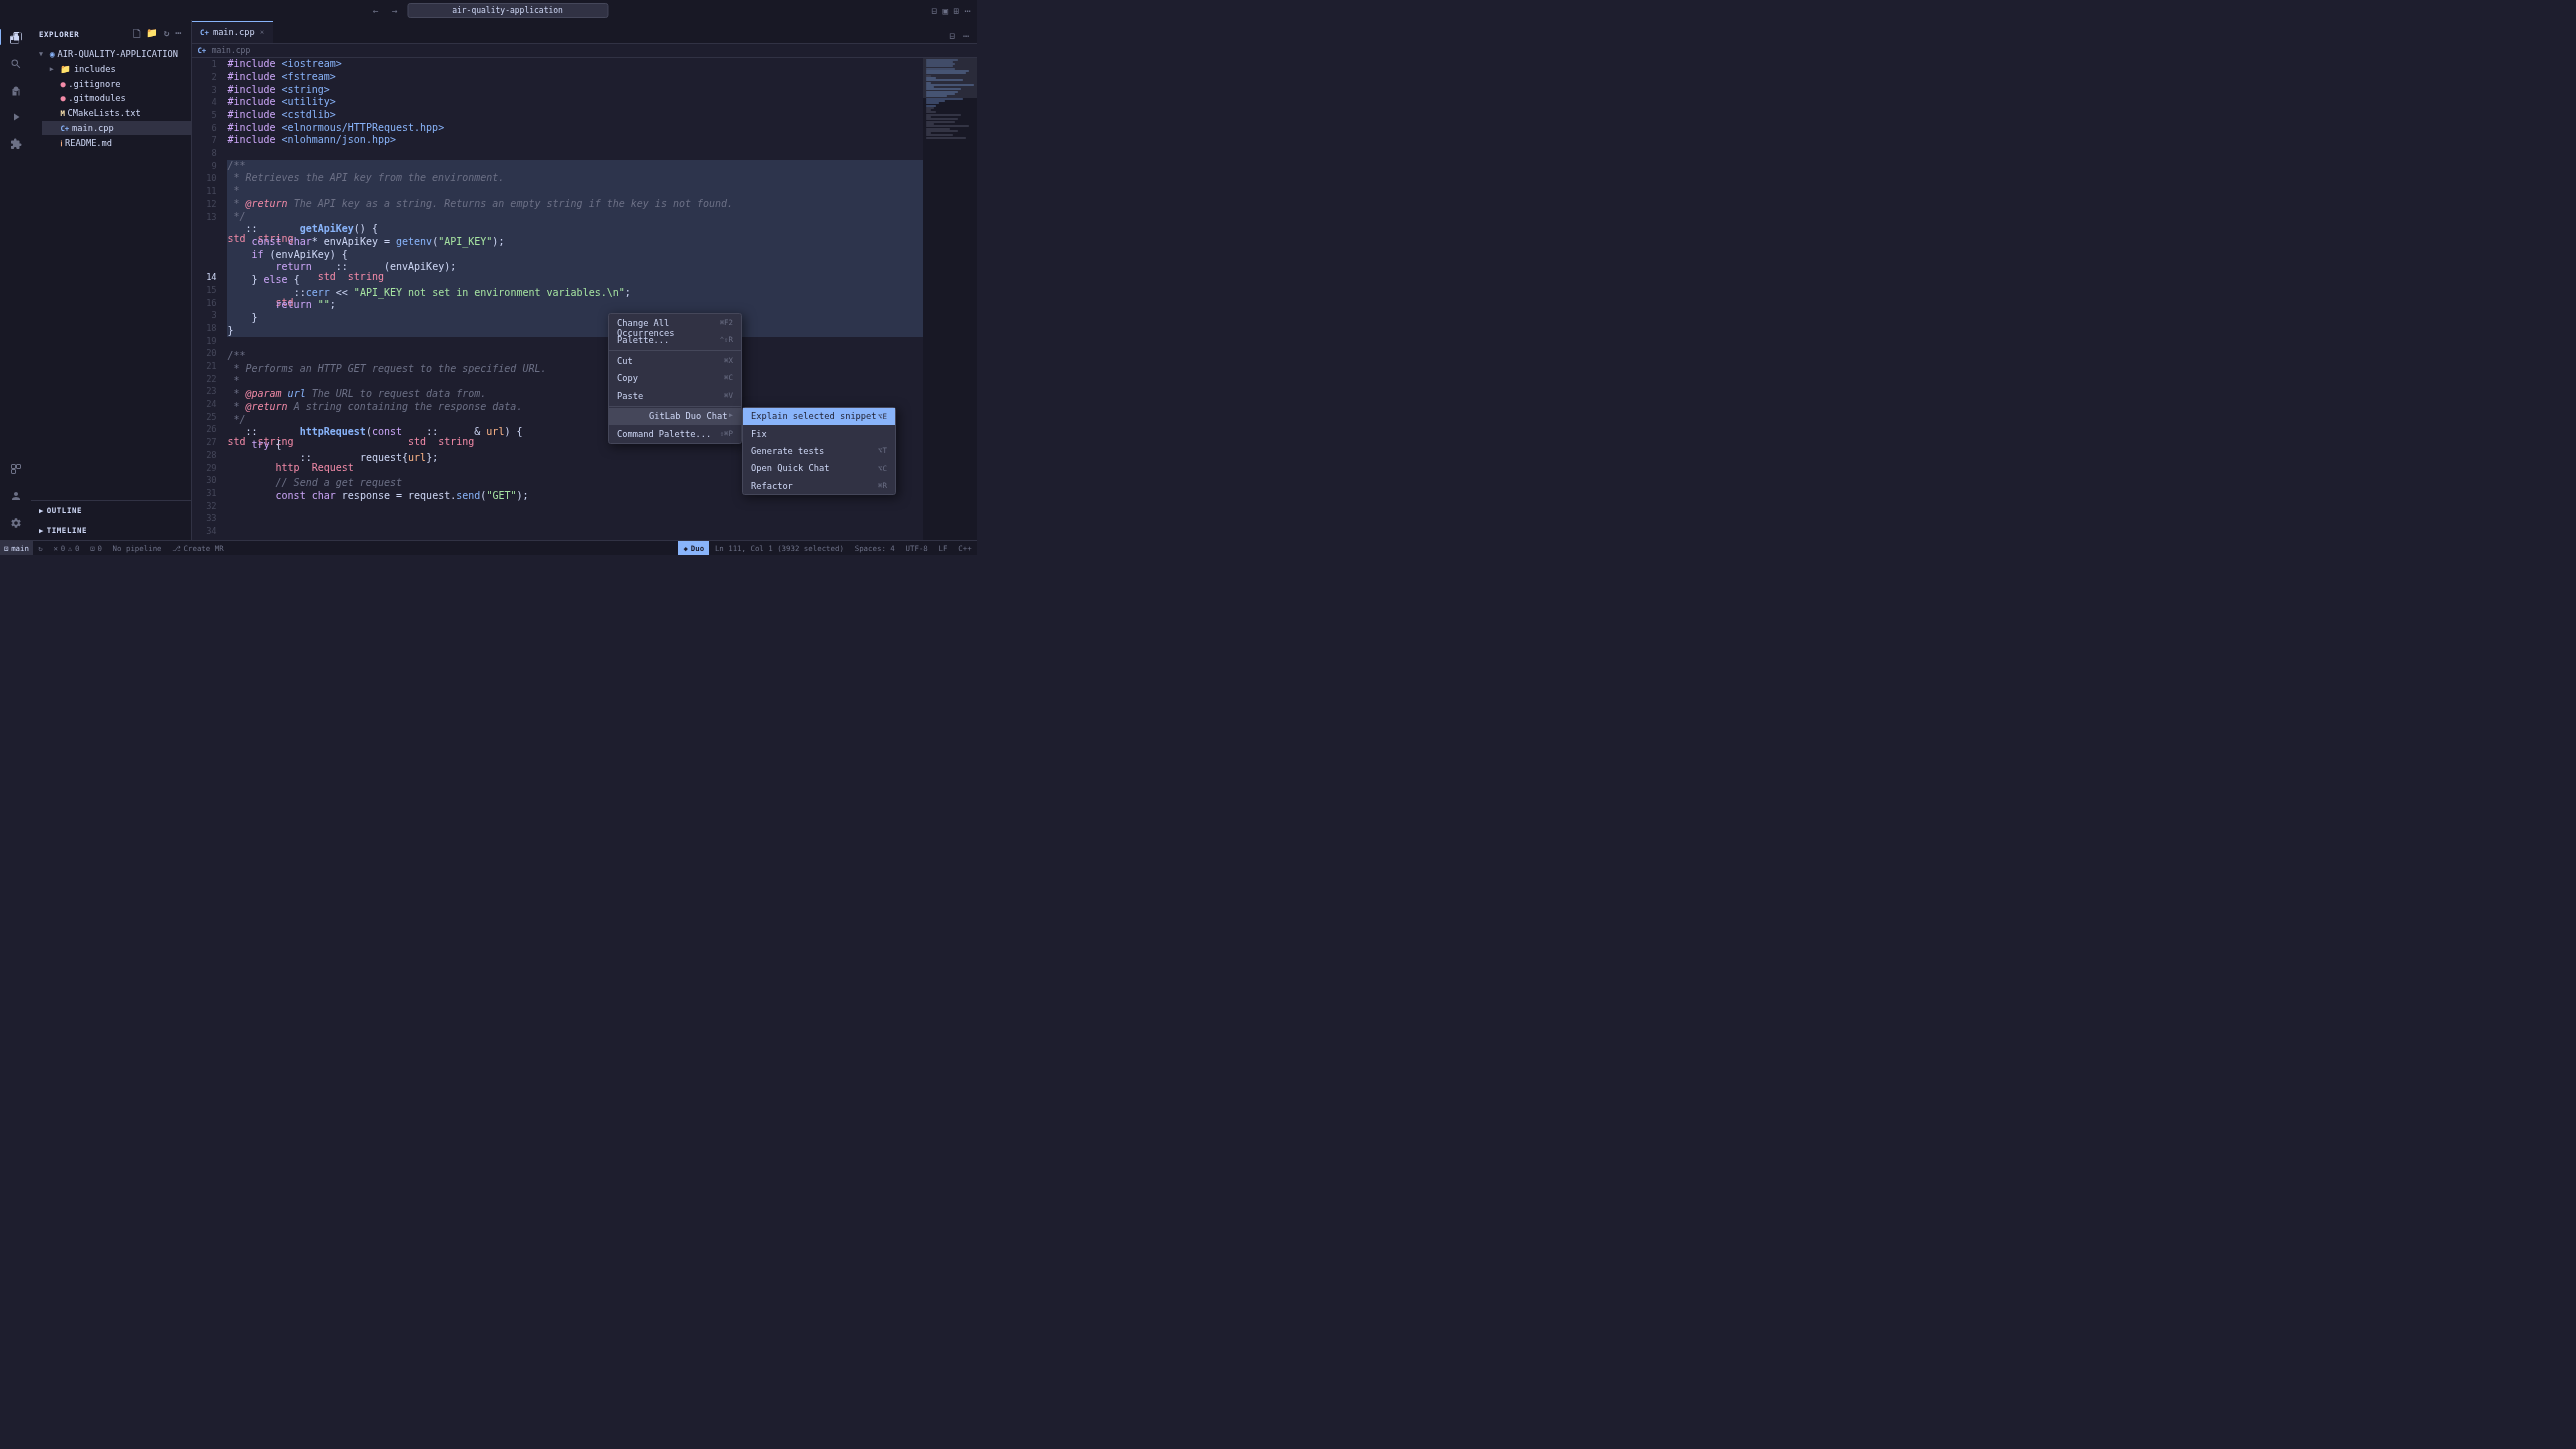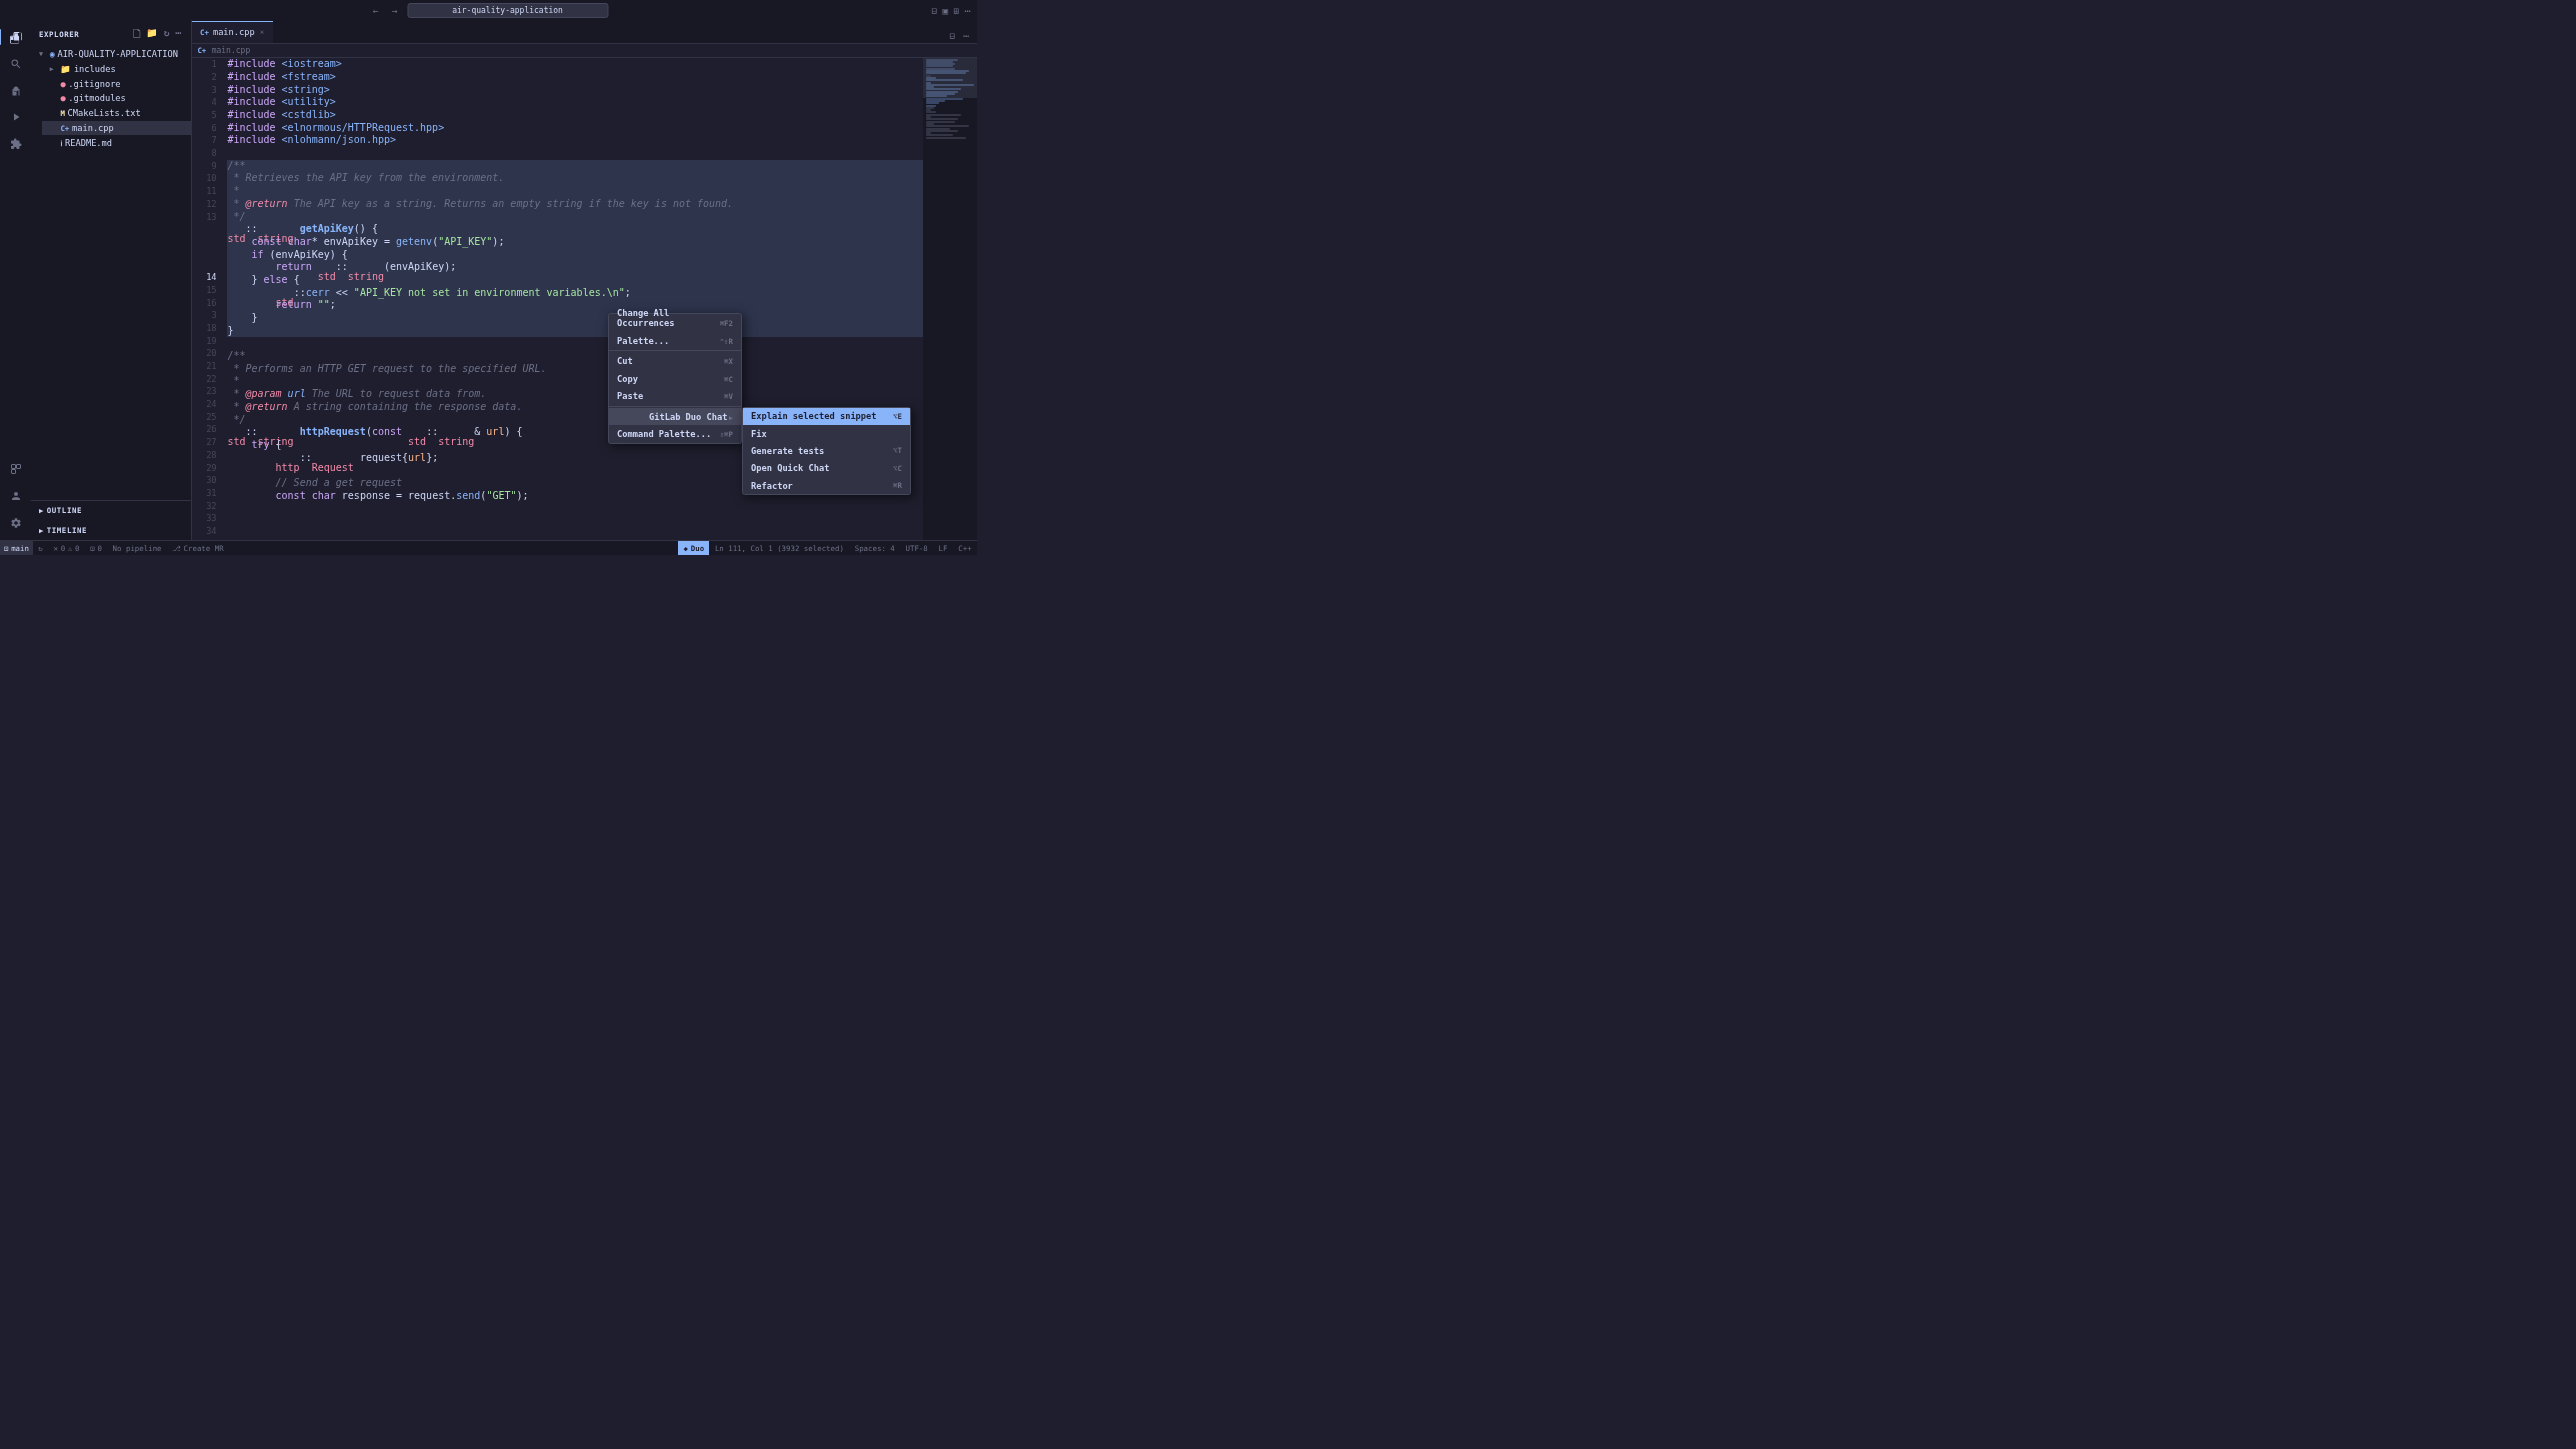--- a/index.html
+++ b/index.html
@@ -326,27 +326,26 @@
       background: #313244;
       border: 0.7px solid #45475a;
       border-radius: 2.7px;
       width: 134px;
       box-shadow: 2.7px 2.7px 10.7px rgba(0,0,0,0.5);
       z-index: 101;
     }
     .context-menu-item {
       padding: 3.4px 8px;
       display: flex;
-      align-items: flex-end;
+      align-items: flex-start;
       justify-content: space-between;
       cursor: pointer;
       font-size: 8.7px;
       color: #cdd6f4;
       height: 17.4px;
-      font-weight: bold;
     }
     .context-menu-item.has-sub {
       position: relative;
       padding-left: 40px;
     }
     .context-menu-shortcut { color: #6c7086; font-size: 7.4px; }
     .context-menu-separator {
       height: 0.7px;
       background: #45475a;
       margin: 1.3px 0;
@@ -354,21 +353,21 @@
     .context-menu-arrow { color: #6c7086; font-size: 6.7px; }
 
     
     .submenu {
       position: absolute;
       top: -1.3px;
       left: 133px;
       background: #313244;
       border: 0.7px solid #45475a;
       border-radius: 2.7px;
-      width: 169px;
+      width: 154px;
       box-shadow: 2.7px 2.7px 10.7px rgba(0,0,0,0.5);
       z-index: 102;
     }
     .submenu-item {
       padding: 3.4px 8px;
       display: flex;
       align-items: center;
       justify-content: space-between;
       cursor: pointer;
       font-size: 8.7px;

